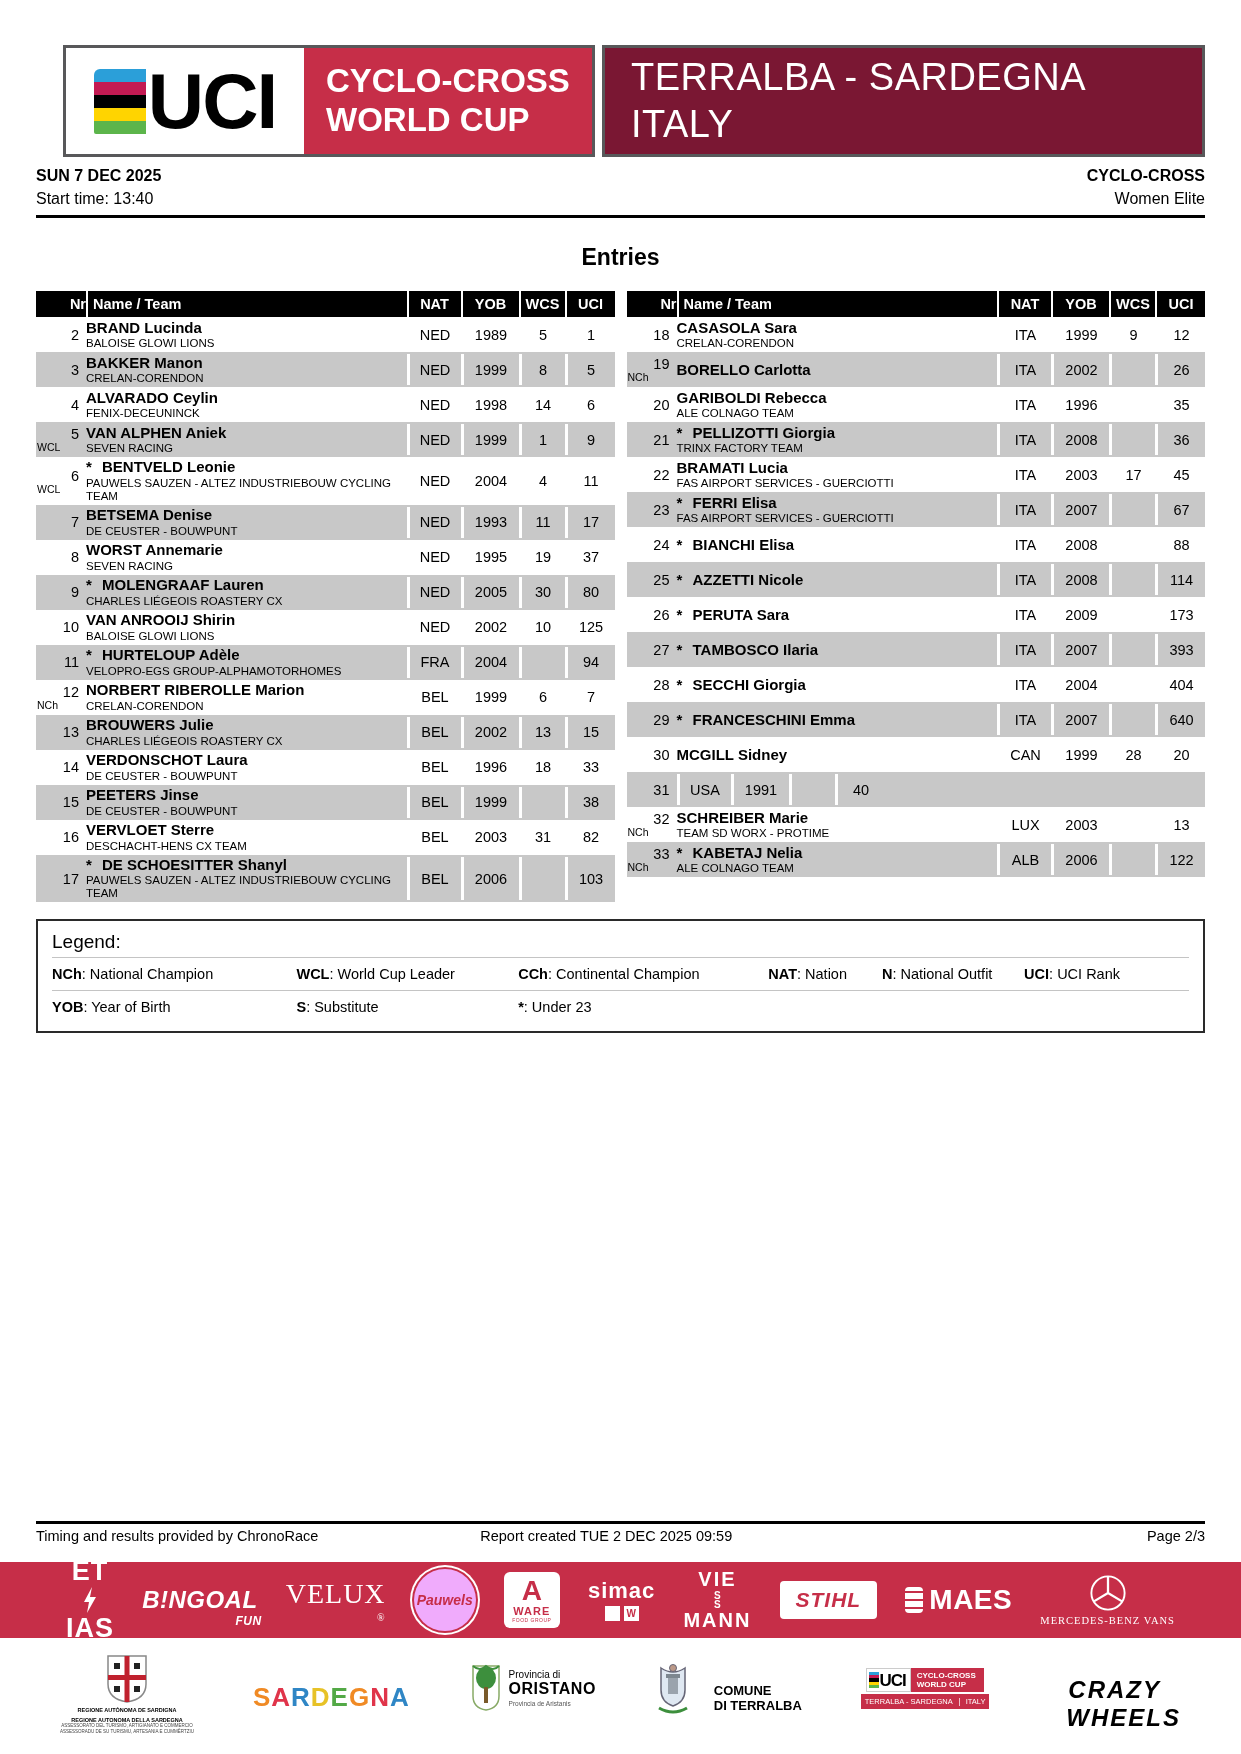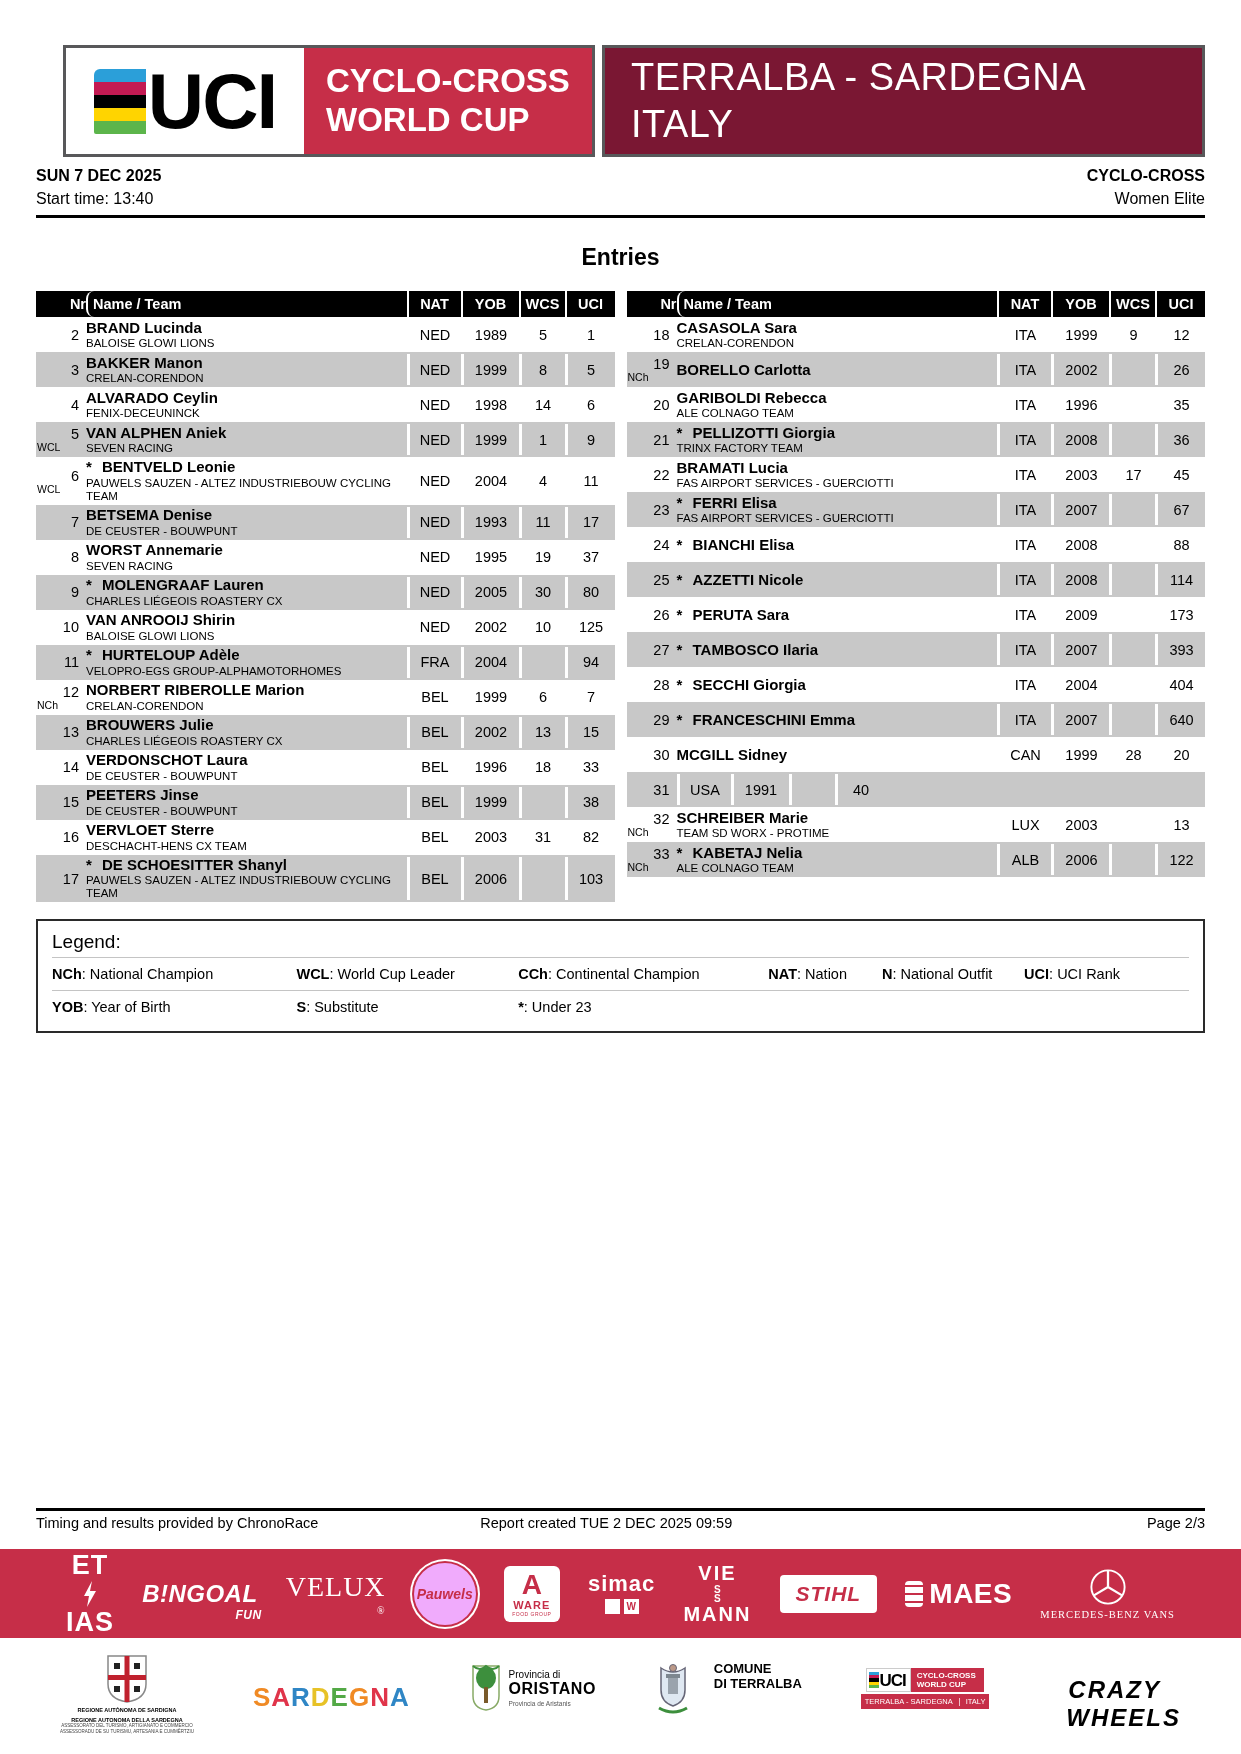--- a/index.html
+++ b/index.html
@@ -42,21 +42,21 @@
   .tables{display:flex;gap:12px;}
   .tbl{flex:1;}
   .thead{display:flex;background:#000;color:#fff;font-weight:bold;font-size:14.5px;height:26px;}
   .thead .cell{justify-content:center;}
   .thead .cell + .cell{border-left:2px solid #fff;}
   .thead .nr{align-items:flex-end;}
   .thead .name{align-items:flex-start;padding-left:5px;}
   .thead .nat,.thead .yob,.thead .wcs,.thead .uci{align-items:center;}
   .cell{display:flex;flex-direction:column;justify-content:center;}
   .cell.nr{width:50px;}
-  .cell.name{flex:1;border-radius:8px;}
+  .cell.name{flex:1;}
   .cell.nat{width:54px;}
   .cell.yob{width:58px;}
   .cell.wcs{width:46px;}
   .cell.uci{width:50px;}
   .trow{display:flex;min-height:35px;padding:2px 0;}
   .trow:nth-child(even){background:var(--row-gray);}
   .trow .nat,.trow .yob,.trow .wcs,.trow .uci{align-items:center;font-size:14.5px;border-left:3px solid #fff;}
   .nrnum{text-align:right;padding-right:7px;font-size:14.5px;line-height:16px;}
   .nrbadge{text-align:left;font-size:10.5px;line-height:11px;padding-left:1px;}
   .nameline{font-weight:bold;font-size:15px;line-height:16.5px;display:flex;}
@@ -71,21 +71,21 @@
   .legend-row{display:grid;grid-template-columns:21.5% 19.5% 22% 10% 12.5% 14.5%;padding:8px 0;font-size:14.5px;}
   .legend-row.first{border-top:1.5px solid #c4c4c4;border-bottom:1.5px solid #c4c4c4;}
   .legend-item .lk{font-weight:bold;}
 
   
   .bottom{margin-top:auto;}
   .footer-rule{border-top:3px solid #000;margin:0 36px;}
   .footer-row{display:grid;grid-template-columns:38% 42% 20%;padding:4px 36px 12px;font-size:14.5px;}
   .footer-row .right{text-align:right;}
 
-  .sponsor-band{background:var(--accent-red);height:89px;display:flex;align-items:center;
+  .sponsor-band{background:var(--accent-red);height:76px;display:flex;align-items:center;
                 justify-content:space-between;padding:0 66px;color:#fff;margin-top:6px;}
   .sp{display:flex;flex-direction:column;align-items:center;justify-content:center;color:#fff;}
   .sp-ethias{font-size:27px;font-weight:bold;letter-spacing:1px;display:flex;align-items:center;}
   .sp-ethias svg{margin:0 1px;}
   .sp-bingoal{position:relative;font-size:24px;font-weight:bold;font-style:italic;letter-spacing:0.5px;}
   .sp-bingoal .fun{position:absolute;right:-4px;bottom:-14px;font-size:12px;}
   .sp-velux{font-family:"Liberation Serif",serif;font-size:28px;font-weight:normal;letter-spacing:1px;display:flex;align-items:flex-end;}
   .sp-velux .reg{font-size:10px;margin-top:2px;}
   .sp-pauwels{width:62px;height:62px;background:#f0abfc;border-radius:50%;display:flex;align-items:center;justify-content:center;
               color:var(--accent-red);font-weight:bold;font-style:italic;font-size:14px;
@@ -112,21 +112,21 @@
   .partner-band{display:flex;align-items:flex-start;justify-content:space-between;padding:16px 60px 20px;}
   .pt{display:flex;flex-direction:column;align-items:center;text-align:center;}
   .pt-region .tiny{font-size:5.5px;line-height:6.5px;margin-top:3px;font-weight:bold;}
   .pt-region .tinier{font-size:4.5px;line-height:5.5px;color:#444;}
   .pt-sardegna{margin-top:28px;font-size:26px;font-weight:bold;letter-spacing:1px;}
   .pt-oristano{flex-direction:row;gap:6px;align-items:center;margin-top:8px;}
   .pt-oristano .txt{text-align:left;line-height:1.1;}
   .pt-oristano .pre{font-size:10px;}
   .pt-oristano .nm{font-size:16px;font-weight:bold;letter-spacing:0.5px;}
   .pt-oristano .sub{font-size:6.5px;color:#555;margin-top:2px;}
-  .pt-terralba{flex-direction:row;gap:23px;align-items:flex-start;margin-top:8px;}
+  .pt-terralba{flex-direction:row;gap:23px;align-items:flex-end;margin-top:8px;}
   .pt-terralba .txt{text-align:left;line-height:1.15;font-weight:bold;font-size:13px;}
   .pt-ucimini{margin-top:14px;}
   .uci-mini-top{display:flex;}
   .uci-mini-left{background:#fff;border:1px solid #ccc;display:flex;align-items:center;padding:2px 4px 2px 2px;}
   .uci-mini-stripes{display:flex;flex-direction:column;}
   .uci-mini-stripes div{width:10px;height:3.2px;}
   .uci-mini-left .t{font-size:17px;font-weight:bold;letter-spacing:-1px;line-height:1;}
   .uci-mini-right{background:var(--accent-red);color:#fff;font-size:8px;font-weight:bold;
                   line-height:9px;padding:3px 8px 3px 6px;text-align:left;display:flex;flex-direction:column;justify-content:center;}
   .uci-mini-bar{background:var(--accent-red);color:#fff;font-size:7.5px;margin-top:2px;

